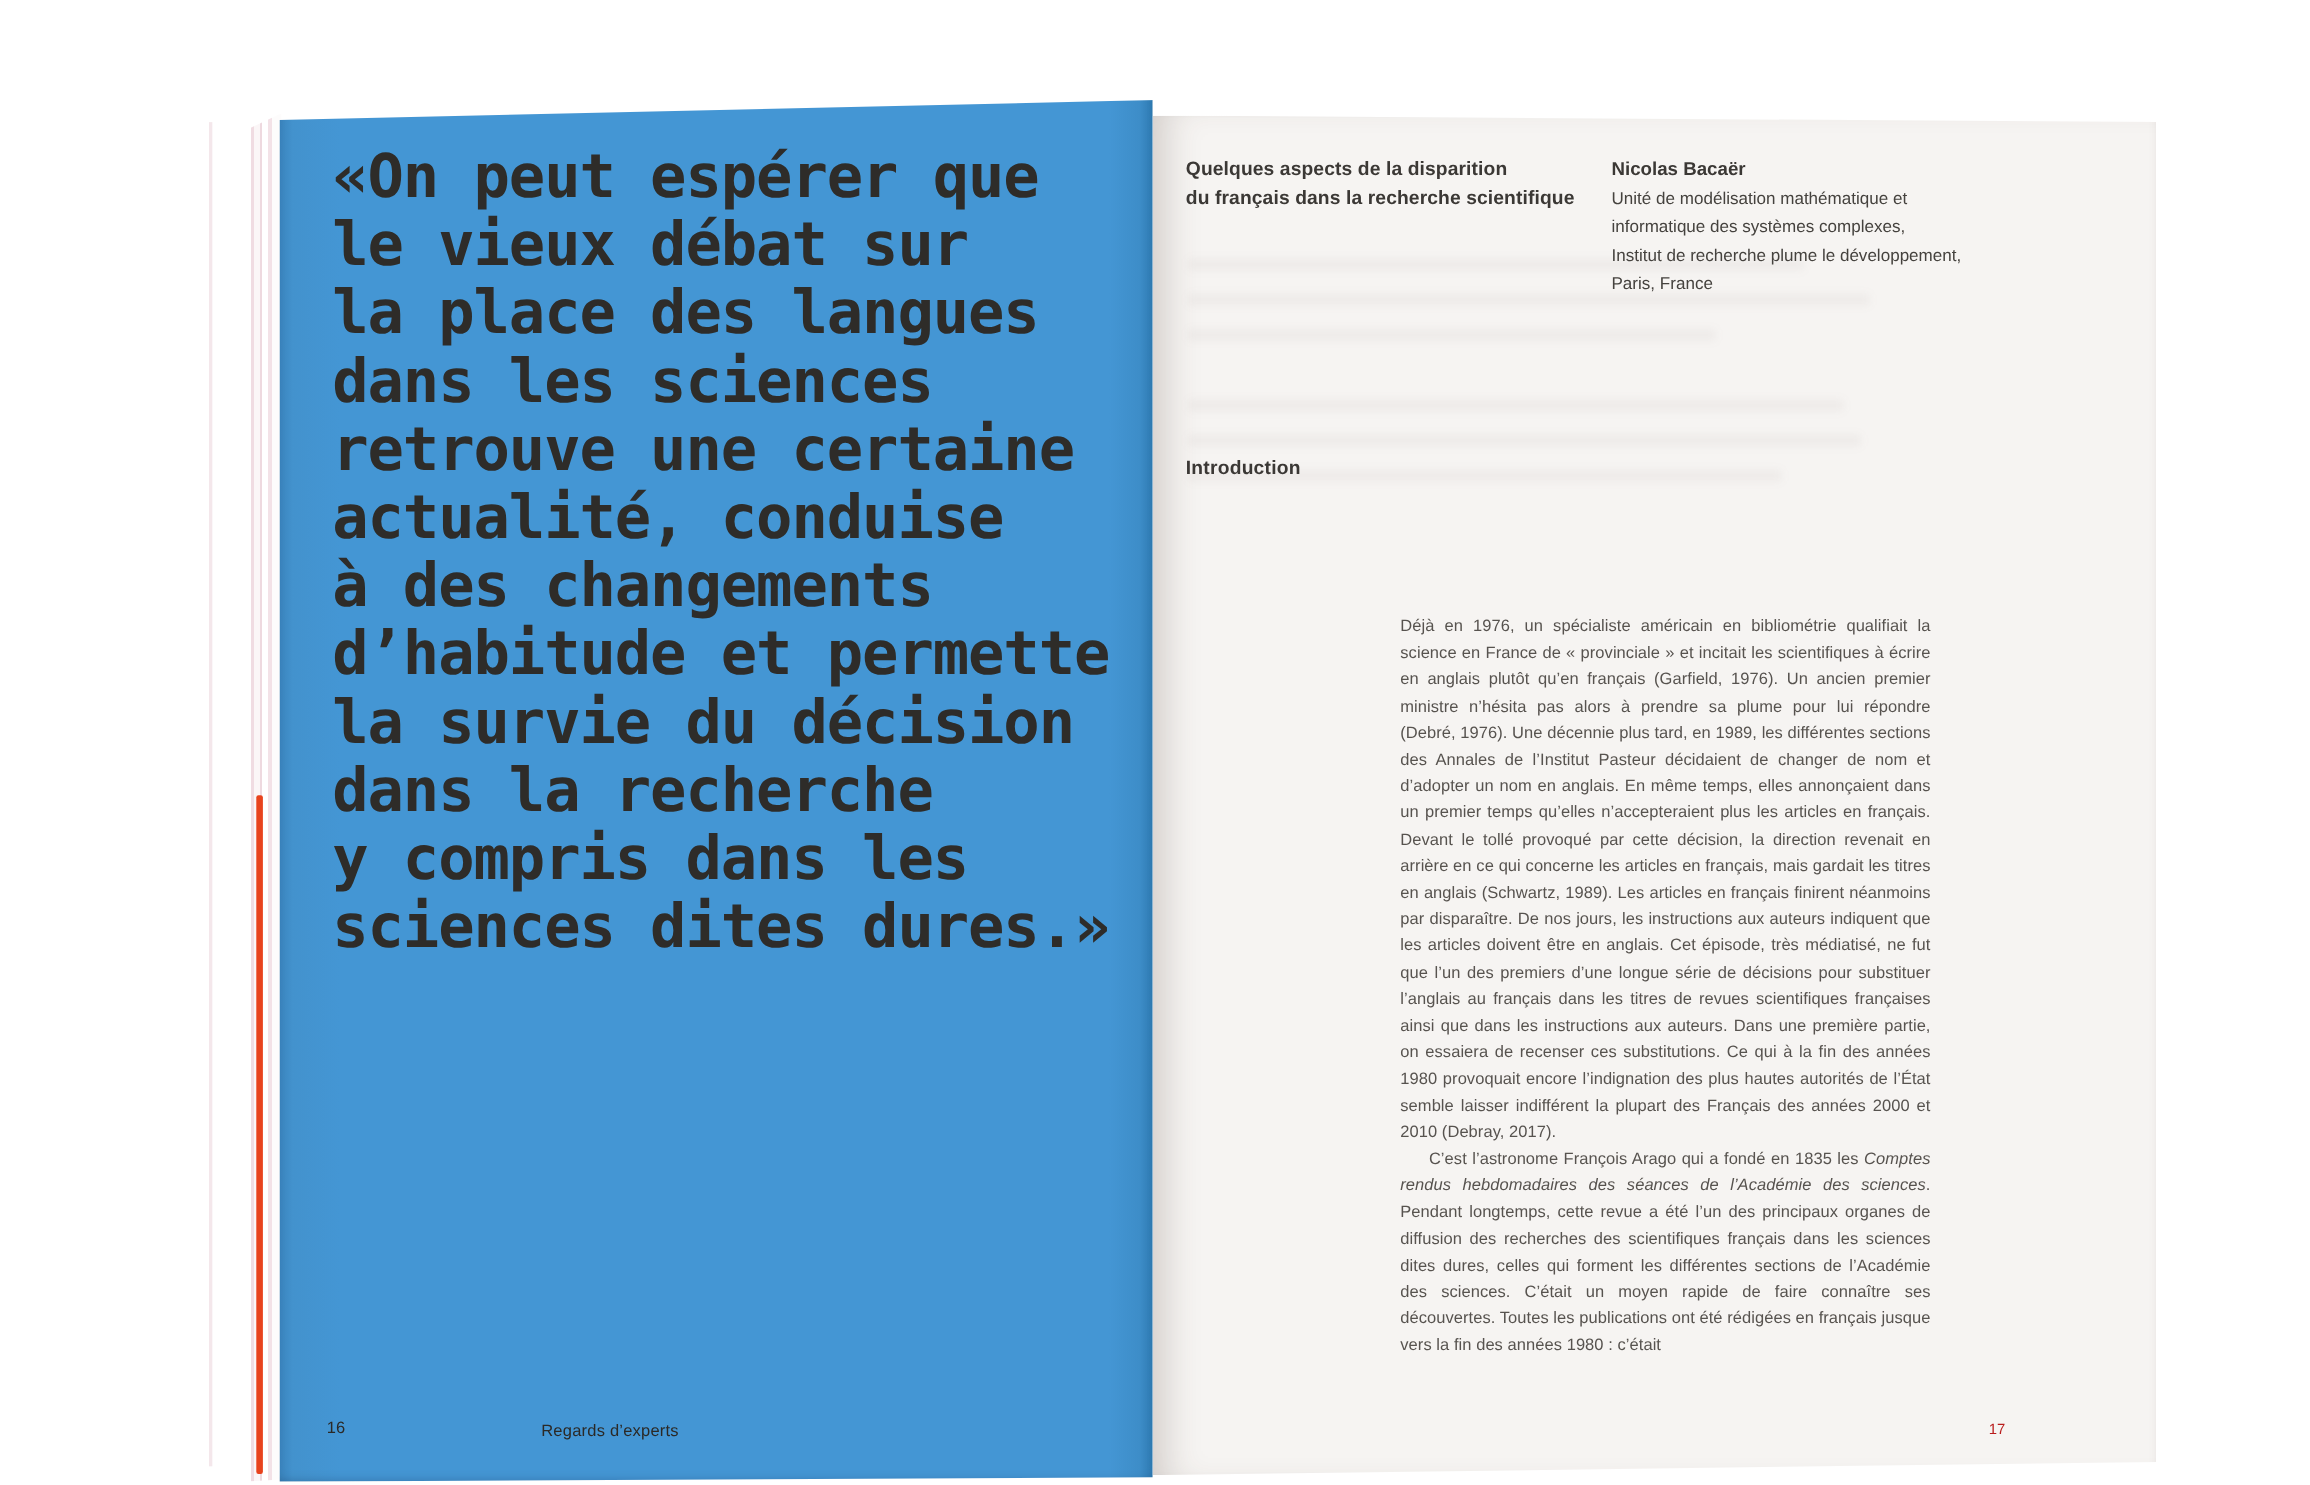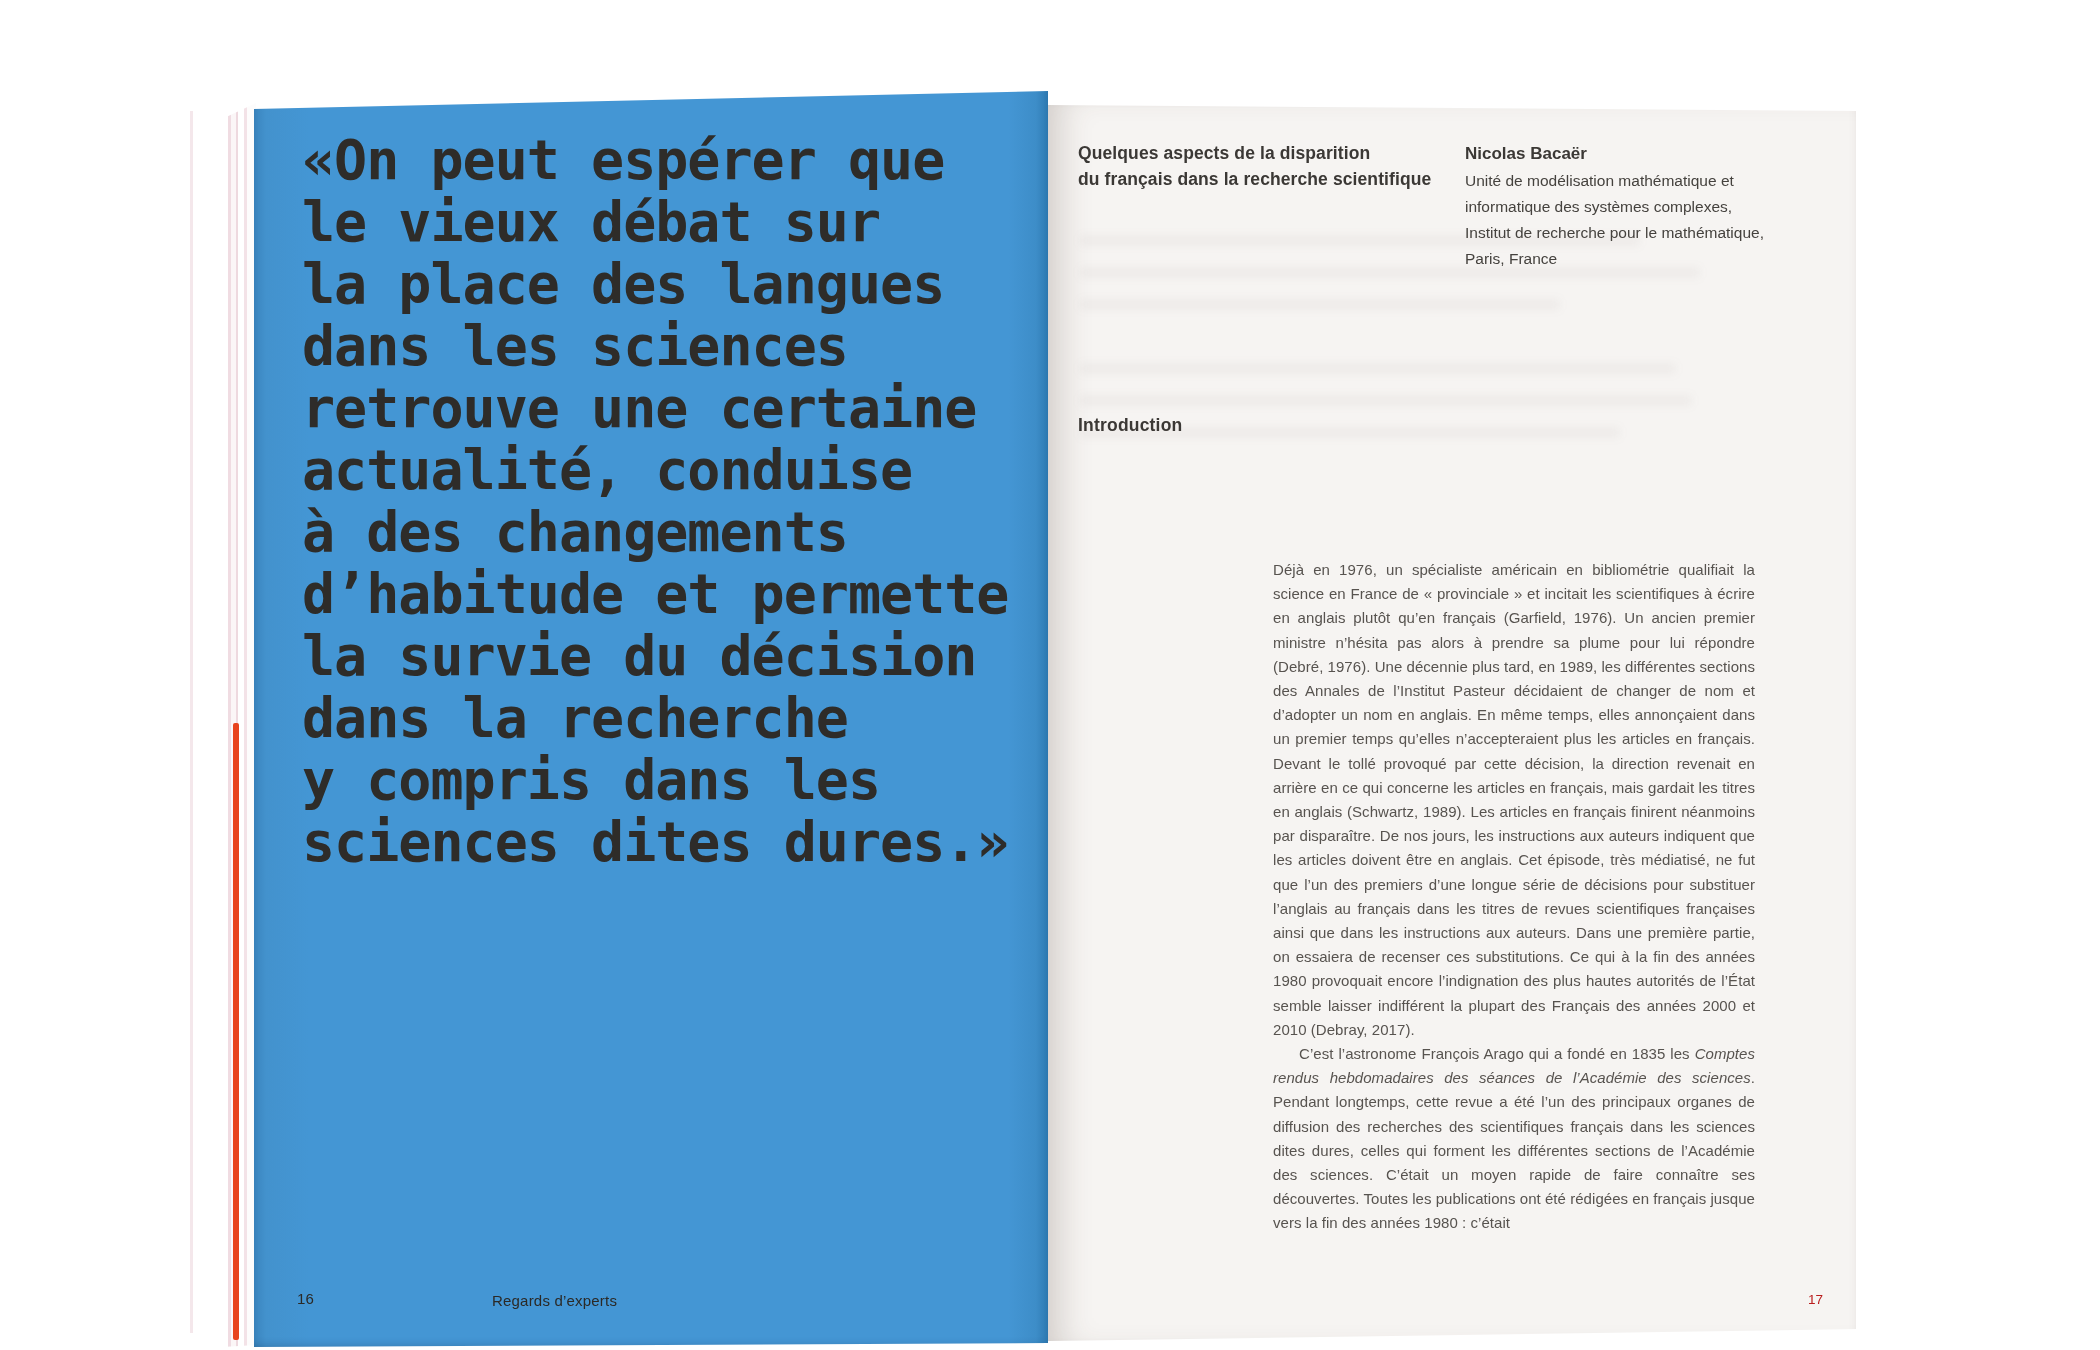--- a/index.html
+++ b/index.html
@@ -30,21 +30,21 @@
   .page.left{
     left:254px;top:44px;width:794px;height:1256px;
     background:linear-gradient(to right,
       #3a84bd 0,#4392cd 12px,#4496d4 55px,#4496d4 95%,#3d8dc8 98.5%,#2e7ab2 100%);
     clip-path:polygon(0 18px,100% 0,100% calc(100% - 4px),0 100%);
     box-shadow:inset 0 -6px 10px -6px rgba(20,50,80,.35);
     filter:drop-shadow(0 12px 14px rgba(60,60,60,.16));
     z-index:3;
   }
   .page.right{
-    left:1048px;top:58px;width:808px;height:1236px;
+    left:1048px;top:58px;width:912px;height:1236px;
     background:#f6f4f2;
     clip-path:polygon(0 0,100% 6px,100% calc(100% - 12px),0 100%);
     box-shadow:inset 28px 0 34px -18px rgba(72,56,46,.22),
                inset -4px 0 8px -4px rgba(72,56,46,.08);
     filter:drop-shadow(0 10px 12px rgba(60,60,60,.12));
     z-index:4;
   }
   
   .quote{
     position:absolute;left:48px;top:38px;
@@ -131,21 +131,21 @@
 
     <div class="title">
       <div>Quelques aspects de la disparition</div>
       <div>du français dans la recherche scientifique</div>
     </div>
 
     <div class="authorblock">
       <div class="aname">Nicolas Bacaër</div>
       <div>Unité de modélisation mathématique et</div>
       <div>informatique des systèmes complexes,</div>
-      <div>Institut de recherche pour le mathématique,</div>
+      <div>Institut de recherche plume le développement,</div>
       <div>Paris, France</div>
     </div>
 
     <div class="intro">Introduction</div>
 
     <div class="bodycol">
       <p>Déjà en 1976, un spécialiste américain en bibliométrie qualifiait la science en France de « provinciale » et incitait les scientifiques à écrire en anglais plutôt qu’en français (Garfield, 1976). Un ancien premier ministre n’hésita pas alors à prendre sa plume pour lui répondre (Debré, 1976). Une décennie plus tard, en 1989, les différentes sections des Annales de l’Institut Pasteur décidaient de changer de nom et d’adopter un nom en anglais. En même temps, elles annonçaient dans un premier temps qu’elles n’accepteraient plus les articles en français. Devant le tollé provoqué par cette décision, la direction revenait en arrière en ce qui concerne les articles en français, mais gardait les titres en anglais (Schwartz, 1989). Les articles en français finirent néanmoins par disparaître. De nos jours, les instructions aux auteurs indiquent que les articles doivent être en anglais. Cet épisode, très médiatisé, ne fut que l’un des premiers d’une longue série de décisions pour substituer l’anglais au français dans les titres de revues scientifiques françaises ainsi que dans les instructions aux auteurs. Dans une première partie, on essaiera de recenser ces substitutions. Ce qui à la fin des années 1980 provoquait encore l’indignation des plus hautes autorités de l’État semble laisser indifférent la plupart des Français des années 2000 et 2010 (Debray, 2017).</p>
       <p><span>C’est l’astronome François Arago qui a fondé en 1835 les </span><em>Comptes rendus hebdomadaires des séances de l’Académie des sciences</em><span>. Pendant longtemps, cette revue a été l’un des principaux organes de diffusion des recherches des scientifiques français dans les sciences dites dures, celles qui forment les différentes sections de l’Académie des sciences. C’était un moyen rapide de faire connaître ses découvertes. Toutes les publications ont été rédigées en français jusque vers la fin des années 1980 : c’était</span></p>
     </div>
 

